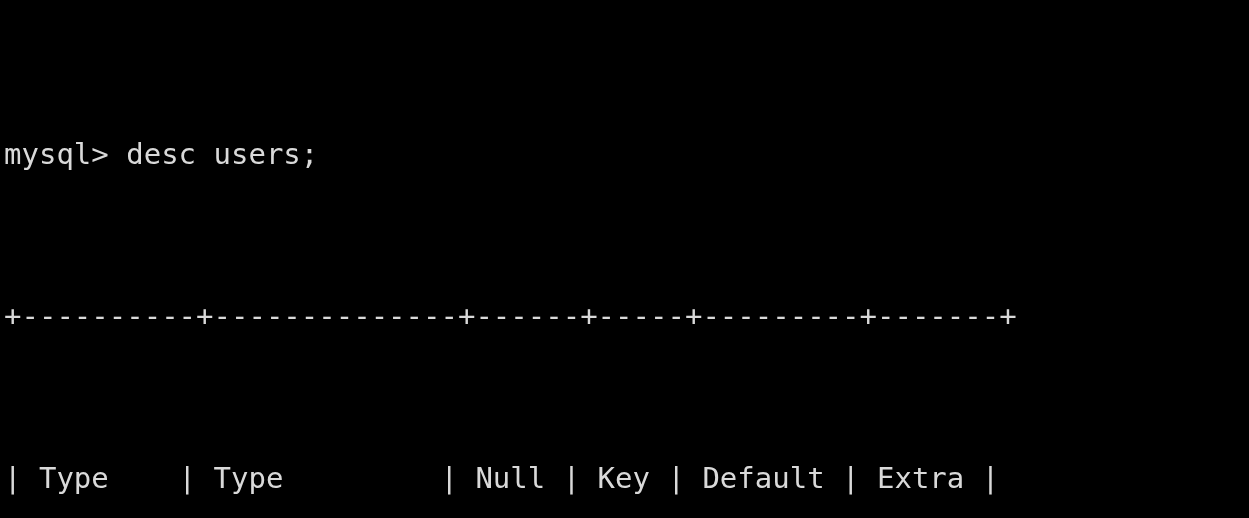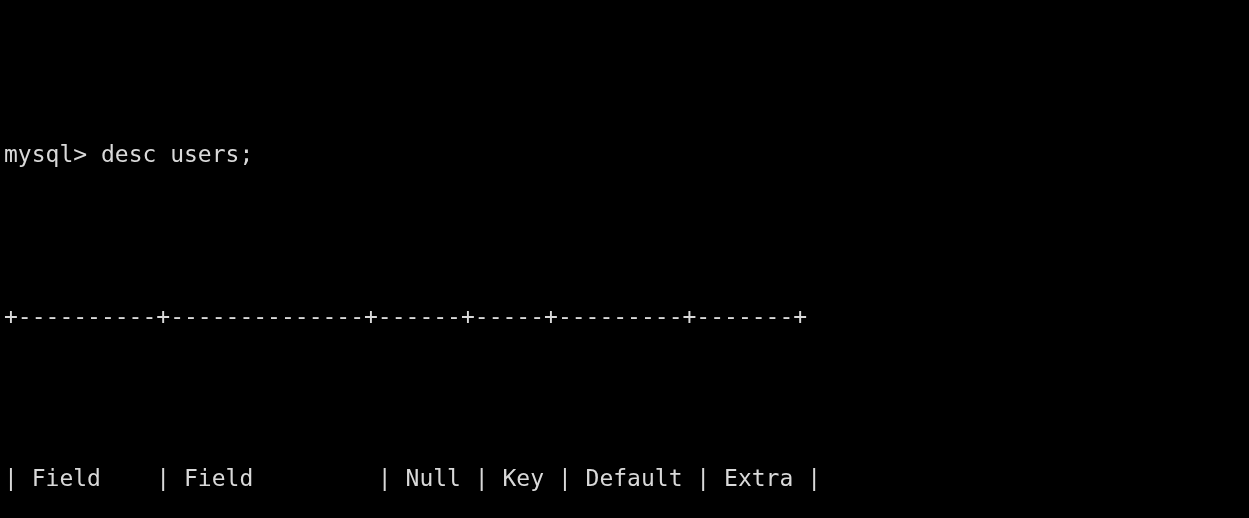--- a/index.html
+++ b/index.html
@@ -9,21 +9,21 @@
     background: #000000;
   }
 
   #terminal {
     position: relative;
     width: 1249px;
     height: 518px;
     background: #000000;
     overflow: hidden;
     font-family: "DejaVu Sans Mono", "Liberation Mono", monospace;
-    font-size: 23px;
+    font-size: 29px;
     line-height: 40.5px;
     letter-spacing: 0px;
     color: #d9d9d9;
     -webkit-font-smoothing: antialiased;
   }
 
   #screen {
     position: absolute;
     left: 4px;
     top: 12px;
@@ -43,21 +43,21 @@
 </head>
 <body>
 
 <div id="terminal">
   <div id="screen">
 
     <div class="line"><span class="seg">mysql&gt; </span><span class="seg">desc users;</span></div>
 
     <div class="line">+----------+--------------+------+-----+---------+-------+</div>
 
-    <div class="line">| Field    | Field         | Null | Key | Default | Extra |</div>
+    <div class="line">| Type    | Type         | Null | Key | Default | Extra |</div>
 
     
 
     
     
     
     
 
     
 

